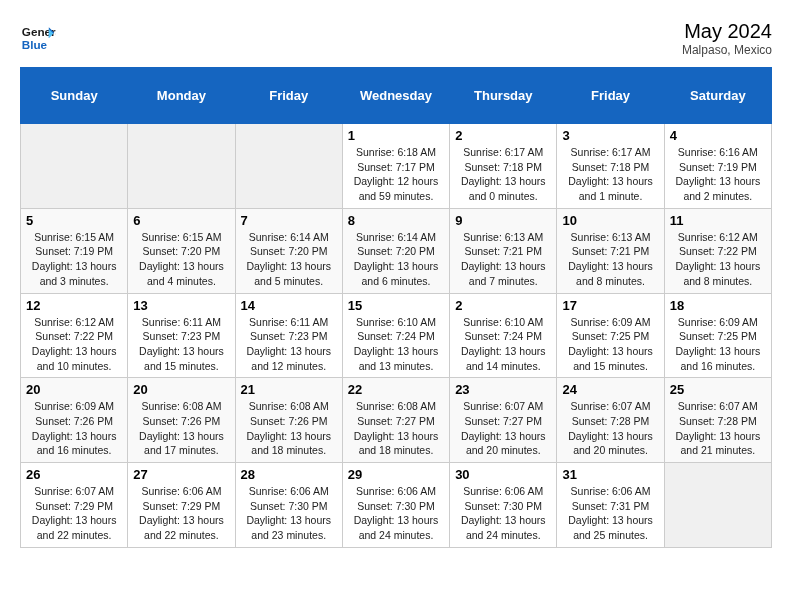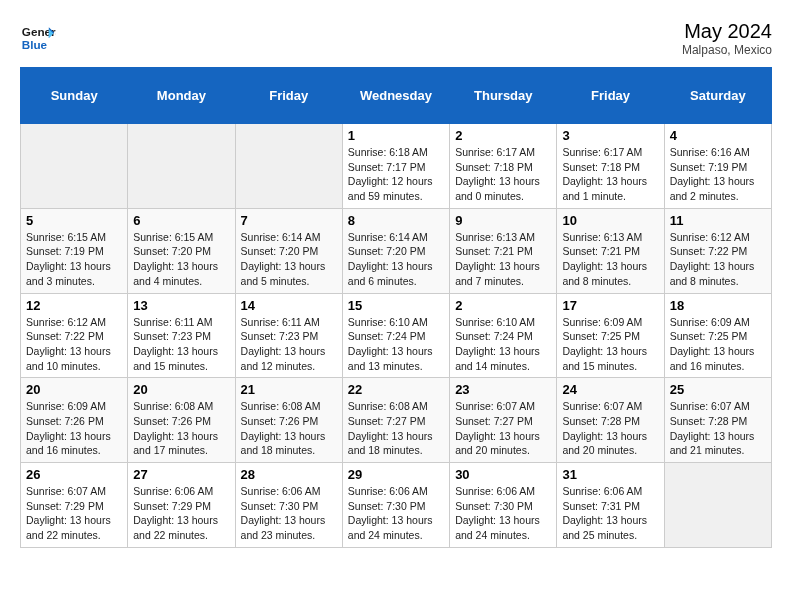--- a/index.html
+++ b/index.html
@@ -64,20 +64,21 @@
     .day-number {
       font-weight: bold;
       font-size: 13px;
       margin-bottom: 2px;
       display: block;
     }
     .day-info {
       font-size: 10.5px;
       color: #222;
       line-height: 1.4;
+      text-align: center;
     }
     .empty-cell {
       background: #f0f0f0 !important;
     }
   </style>
 </head>
 <body>
 
 <div class="header">
   <div class="logo">

